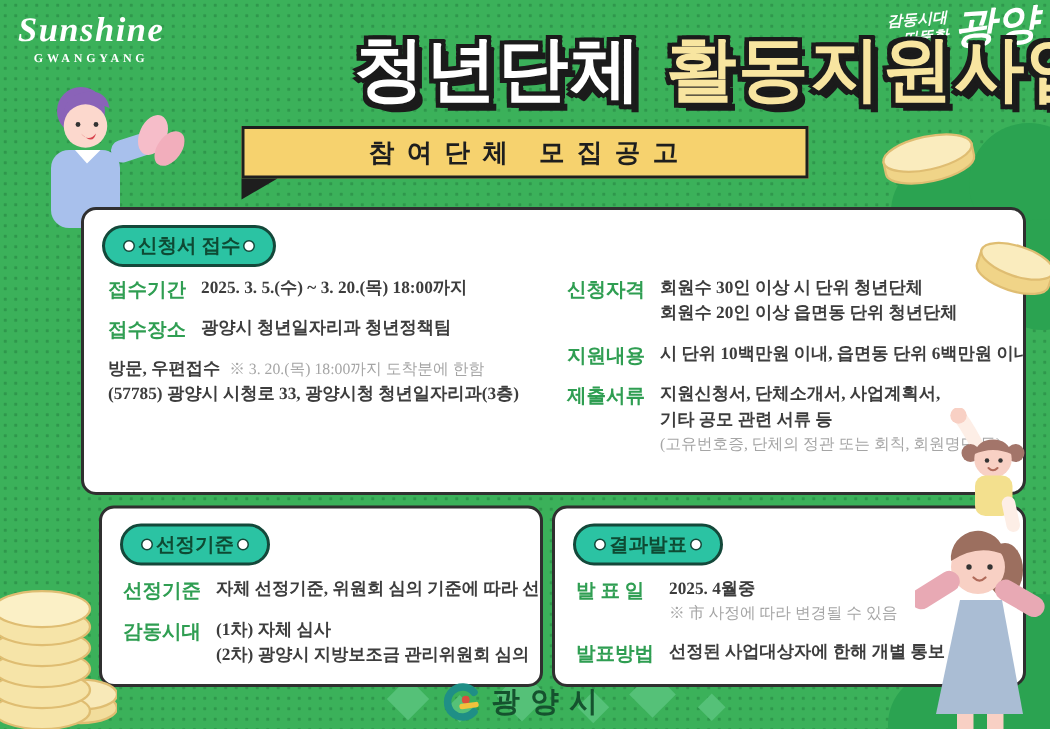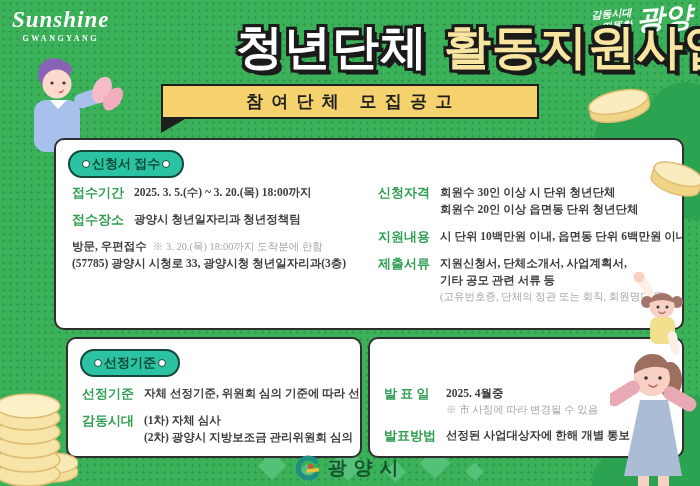--- a/index.html
+++ b/index.html
@@ -225,20 +225,25 @@
         <div class="row-label">감동시대</div>
         <div class="row-content">
           <div class="val">(1차) 자체 심사</div>
           <div class="val">(2차) 광양시 지방보조금 관리위원회 심의</div>
         </div>
       </div>
     </div>
   </div>
 
   <div class="card card-res">
+    <div class="badge">
+      <span class="dot"></span>
+      <span>결과발표</span>
+      <span class="dot"></span>
+    </div>
     <div class="col">
       <div class="row">
         <div class="row-label">발 표 일</div>
         <div class="row-content">
           <div class="val">2025. 4월중</div>
           <div class="muted">※ 市 사정에 따라 변경될 수 있음</div>
         </div>
       </div>
       <div class="row">
         <div class="row-label">발표방법</div>

